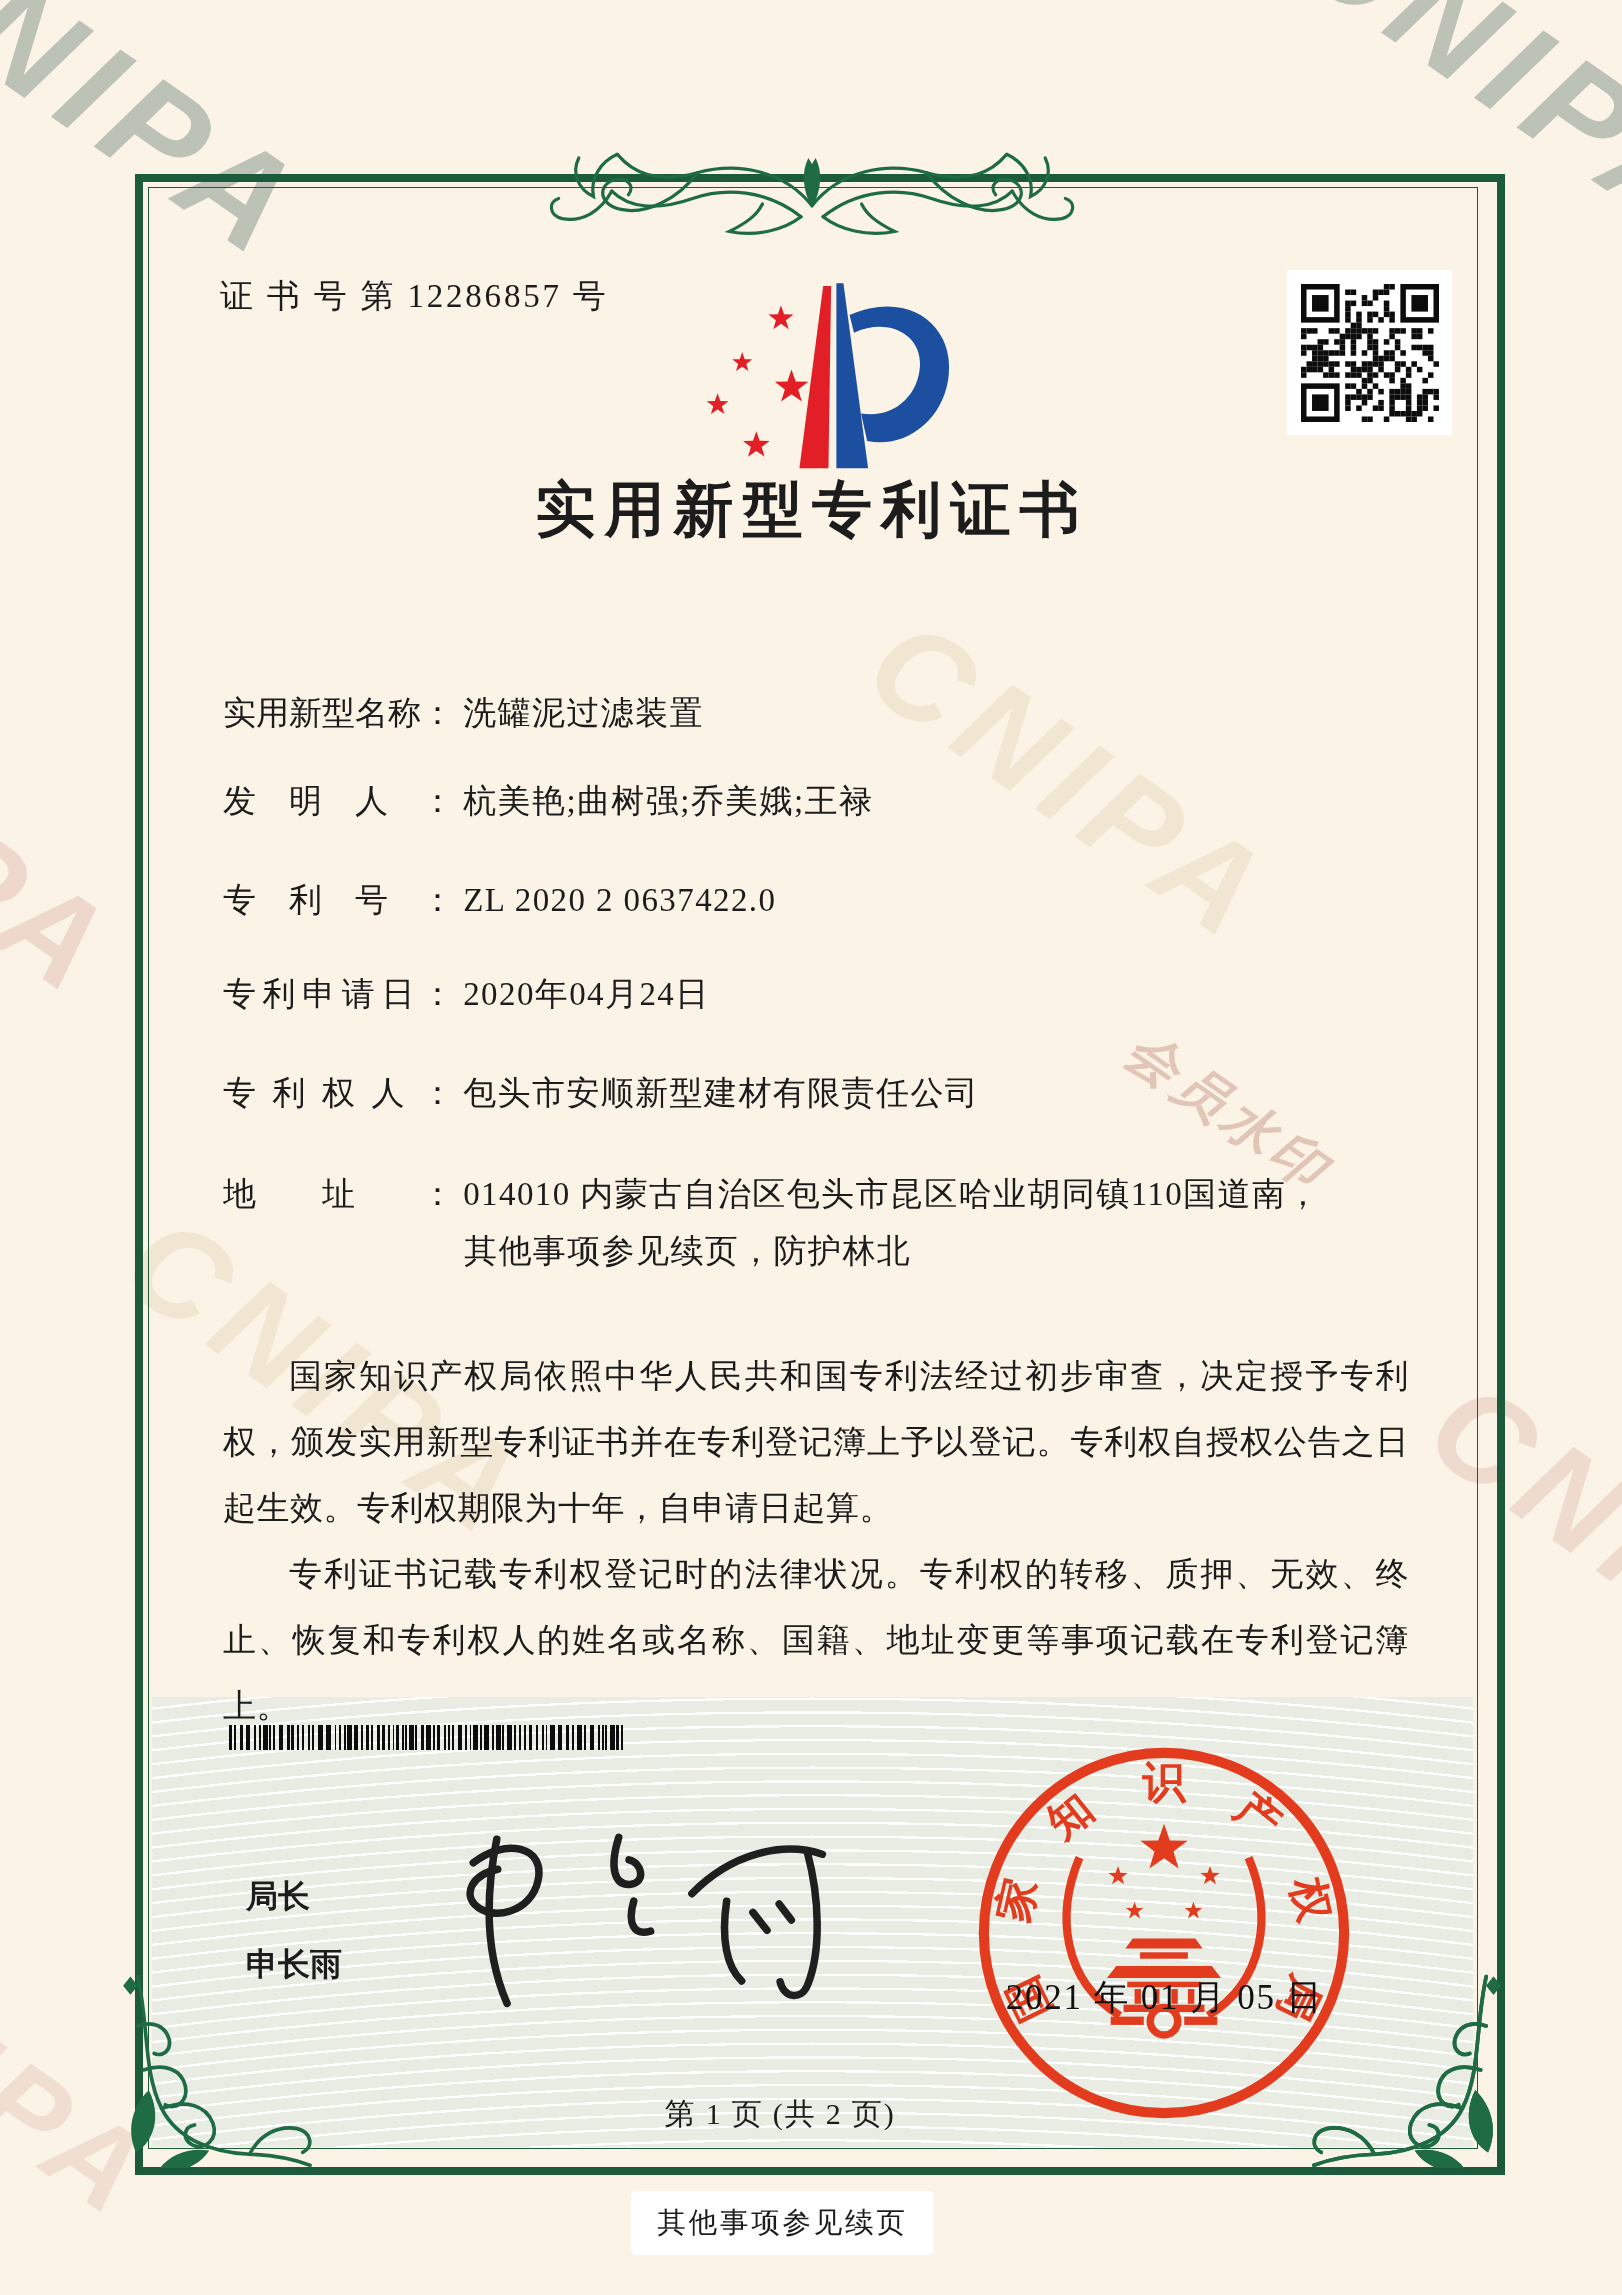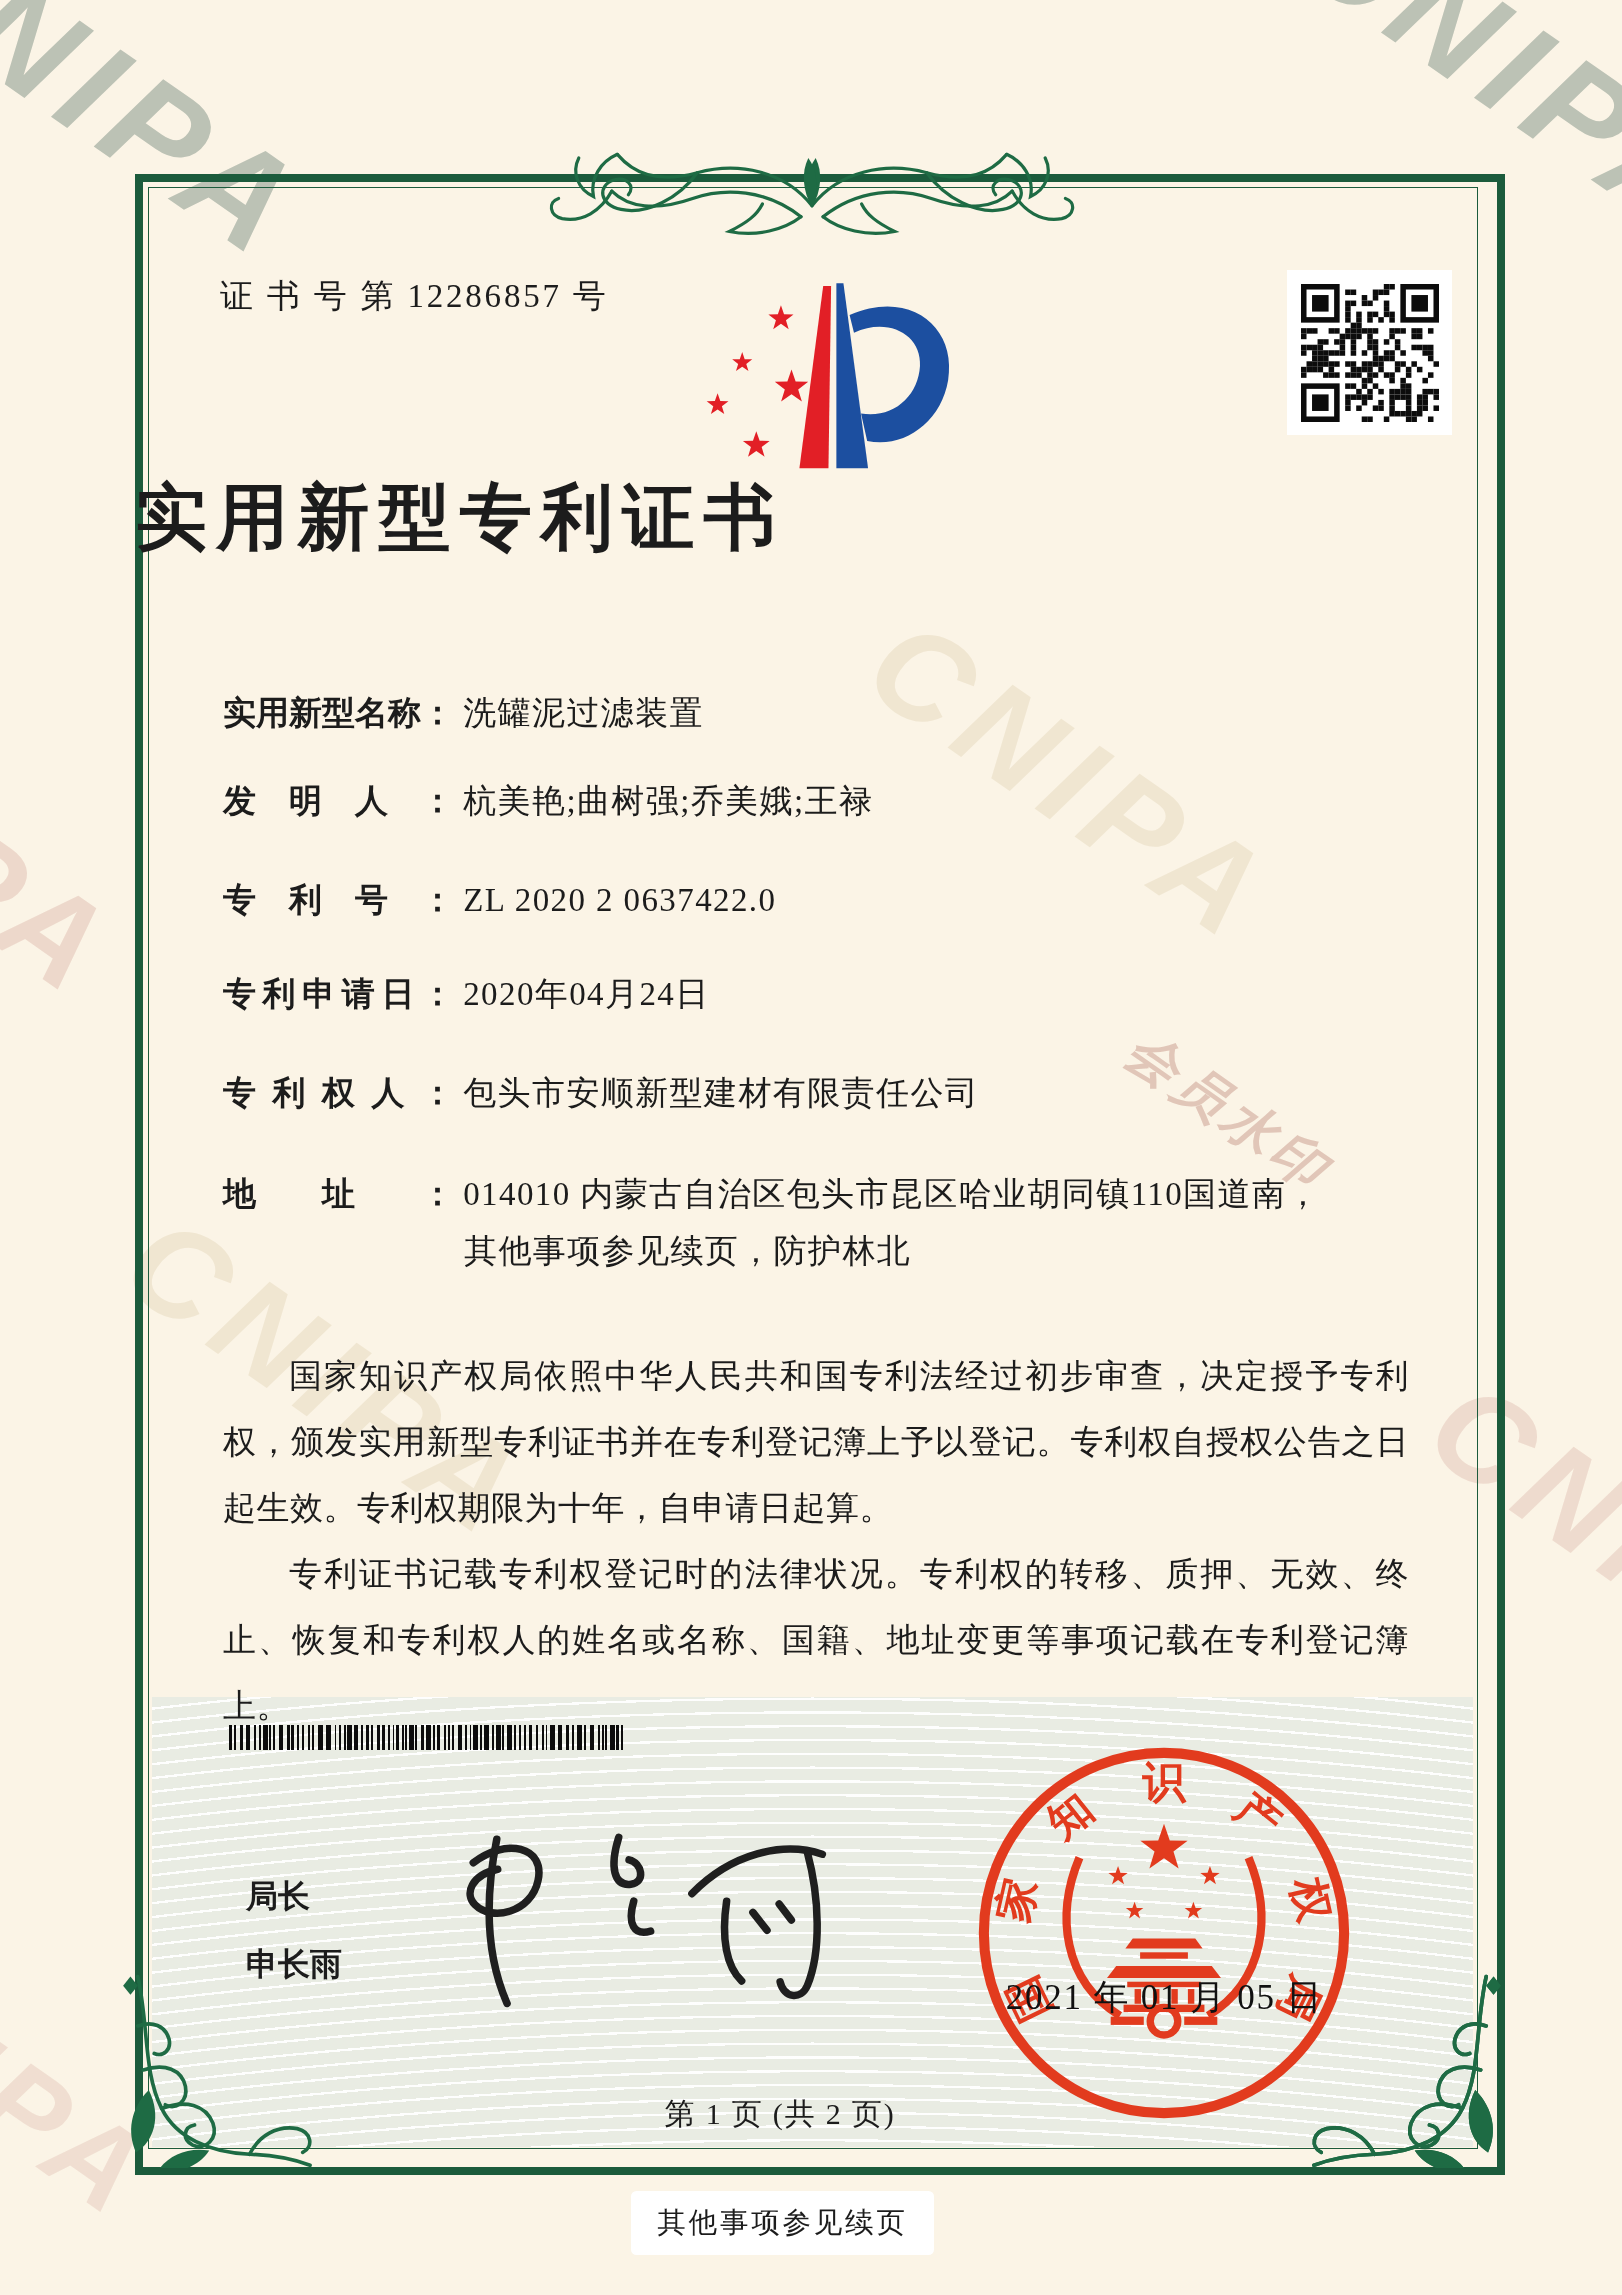--- a/index.html
+++ b/index.html
@@ -26,25 +26,25 @@
       rgba(255,255,255,.95) 0 2.3px, rgba(255,255,255,0) 2.3px 13.8px);}
   .flourish{position:absolute;left:509px;top:134px;width:606px;height:138px;z-index:2;}
   .corner{position:absolute;top:1971px;width:193px;height:197px;z-index:2;}
   .corner.left{left:121px;}
   .corner.right{left:1310px;transform:scaleX(-1);}
   
   .cert-no{position:absolute;left:220px;top:274px;font-size:33px;letter-spacing:2.8px;z-index:2;}
   .logo{position:absolute;left:691px;top:264px;width:289px;height:220px;z-index:2;}
   .qr-box{position:absolute;left:1287px;top:270px;width:165px;height:165px;background:#fff;z-index:2;}
   .qr-box svg{position:absolute;left:13.8px;top:13.8px;}
-  .title{position:absolute;left:135px;top:470px;width:1354px;text-align:left;
-    font-size:72px;font-weight:700;letter-spacing:9.2px;z-index:2;}
+  .title{position:absolute;left:135px;top:470px;width:1354px;text-align:center;
+    font-size:60px;font-weight:700;letter-spacing:9.2px;z-index:2;}
   
   .row{position:absolute;left:223px;font-size:33px;z-index:2;white-space:nowrap;}
-  .flabel{display:inline-block;width:231px;text-align:justify;text-align-last:justify;font-weight:bold;}
+  .flabel{display:inline-block;width:231px;text-align:justify;text-align-last:justify;}
   .fvalue{margin-left:9.2px;letter-spacing:1.4px;}
   .r1{top:691px}.r2{top:779px}.r3{top:878px}.r4{top:972px}.r5{top:1071px}.r6{top:1172px}
   .addr2{top:1229px;left:464px;letter-spacing:1.4px;}
   .r7{top:1286px}
   .grant-right{margin-left:108px;}
   .grant-right .flabel{width:auto;}
   
   .paras{position:absolute;left:223px;top:1343px;width:1186px;z-index:2;
     font-size:33px;line-height:66px;text-align:justify;letter-spacing:0.5px;}
   .paras p{margin:0;text-indent:2em;}

